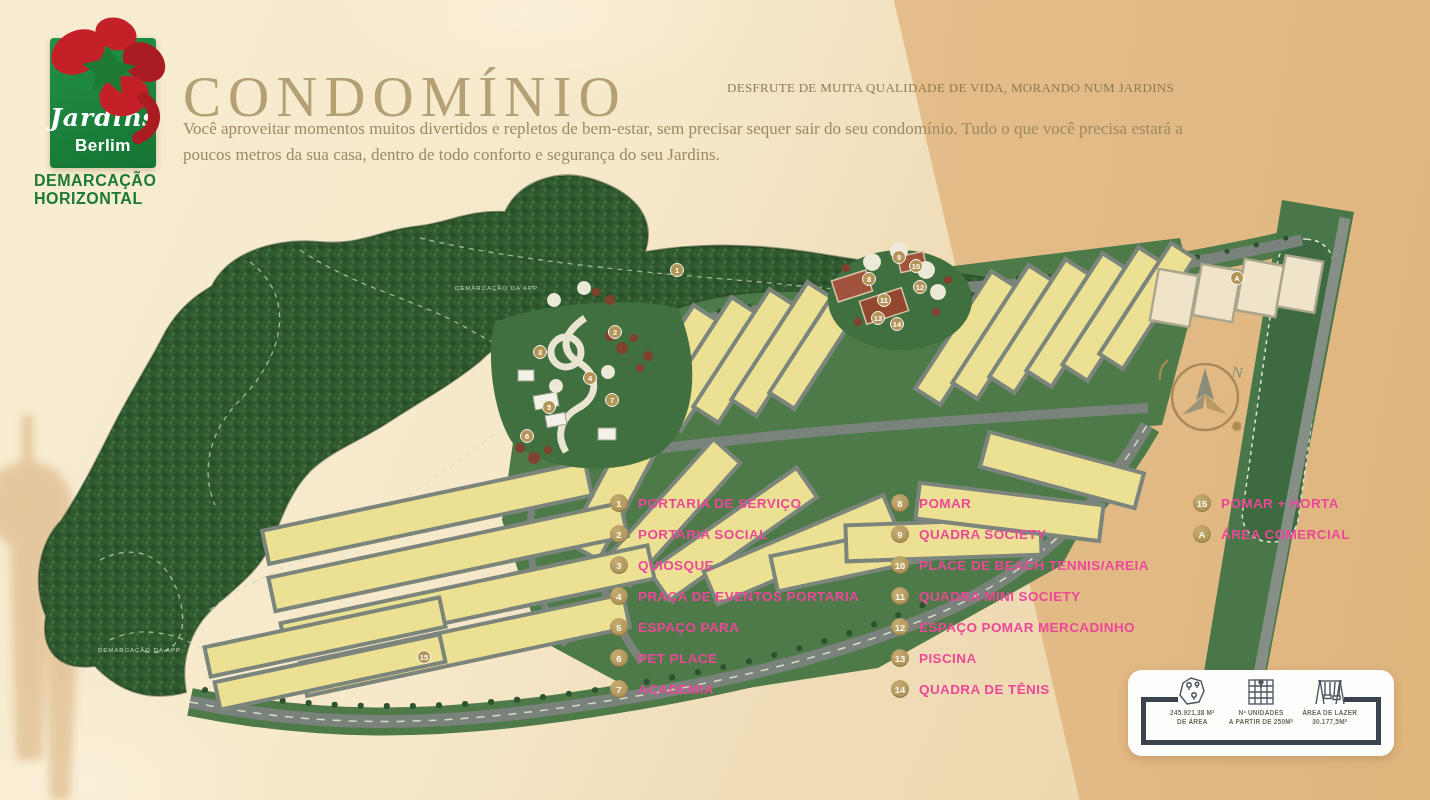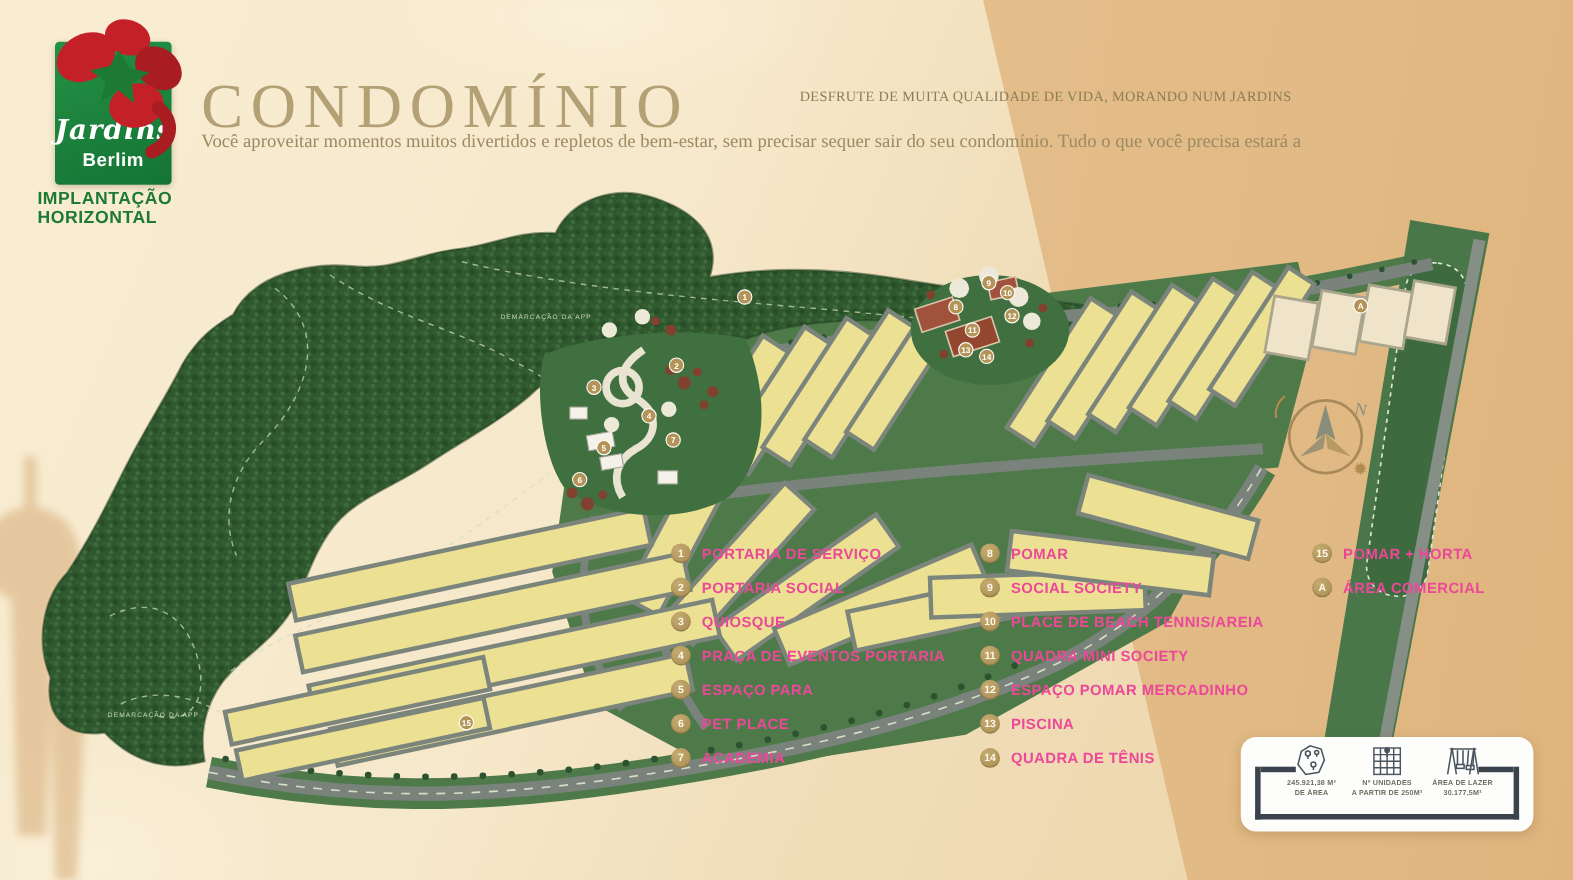--- a/index.html
+++ b/index.html
@@ -346,29 +346,30 @@
   </div>
   <svg class="logo-flower" width="160" height="150" viewBox="0 0 160 150">
     <ellipse cx="50" cy="52" rx="28" ry="21" transform="rotate(-28 50 52)" fill="#c32127"></ellipse>
     <ellipse cx="88" cy="34" rx="21" ry="16" transform="rotate(18 88 34)" fill="#c32127"></ellipse>
     <ellipse cx="116" cy="62" rx="23" ry="18" transform="rotate(38 116 62)" fill="#a91c22"></ellipse>
     <ellipse cx="96" cy="96" rx="25" ry="20" transform="rotate(-12 96 96)" fill="#c32127"></ellipse>
     <path d="M116,98 C132,112 128,130 110,138" stroke="#a91c22" stroke-width="12" stroke-linecap="round" fill="none"></path>
     <polygon points="80,46 90,62 108,66 92,76 94,94 80,82 64,92 68,74 54,64 72,60" fill="#1c7a33"></polygon>
   </svg>
   <div class="logo-tagline">
-    <div>IMPLANTAÇÃO</div>
+    <div>DEMARCAÇÃO</div>
     <div>HORIZONTAL</div>
   </div>
 </div>
 
 <h1 class="title">CONDOMÍNIO</h1>
 <div class="subtitle">DESFRUTE DE MUITA QUALIDADE DE VIDA, MORANDO NUM JARDINS</div>
 <div class="body-copy">
   <div>Você aproveitar momentos muitos divertidos e repletos de bem-estar, sem precisar sequer sair do seu condomínio. Tudo o que você precisa estará a</div>
+  <div>poucos metros da sua casa, dentro de todo conforto e segurança do seu Jardins.</div>
 </div>
 
 <div class="legend-col" style="left:610px;top:492px;">
   <div class="legend-item">
       <span class="legend-num">1</span>
       <span class="legend-label">PORTARIA DE SERVIÇO</span>
     </div>
   <div class="legend-item">
       <span class="legend-num">2</span>
       <span class="legend-label">PORTARIA SOCIAL</span>
@@ -394,21 +395,21 @@
       <span class="legend-label">ACADEMIA</span>
     </div>
 </div>
 <div class="legend-col" style="left:891px;top:492px;">
   <div class="legend-item">
       <span class="legend-num">8</span>
       <span class="legend-label">POMAR</span>
     </div>
   <div class="legend-item">
       <span class="legend-num">9</span>
-      <span class="legend-label">SOCIAL SOCIETY</span>
+      <span class="legend-label">QUADRA SOCIETY</span>
     </div>
   <div class="legend-item">
       <span class="legend-num">10</span>
       <span class="legend-label">PLACE DE BEACH TENNIS/AREIA</span>
     </div>
   <div class="legend-item">
       <span class="legend-num">11</span>
       <span class="legend-label">QUADRA MINI SOCIETY</span>
     </div>
   <div class="legend-item">

